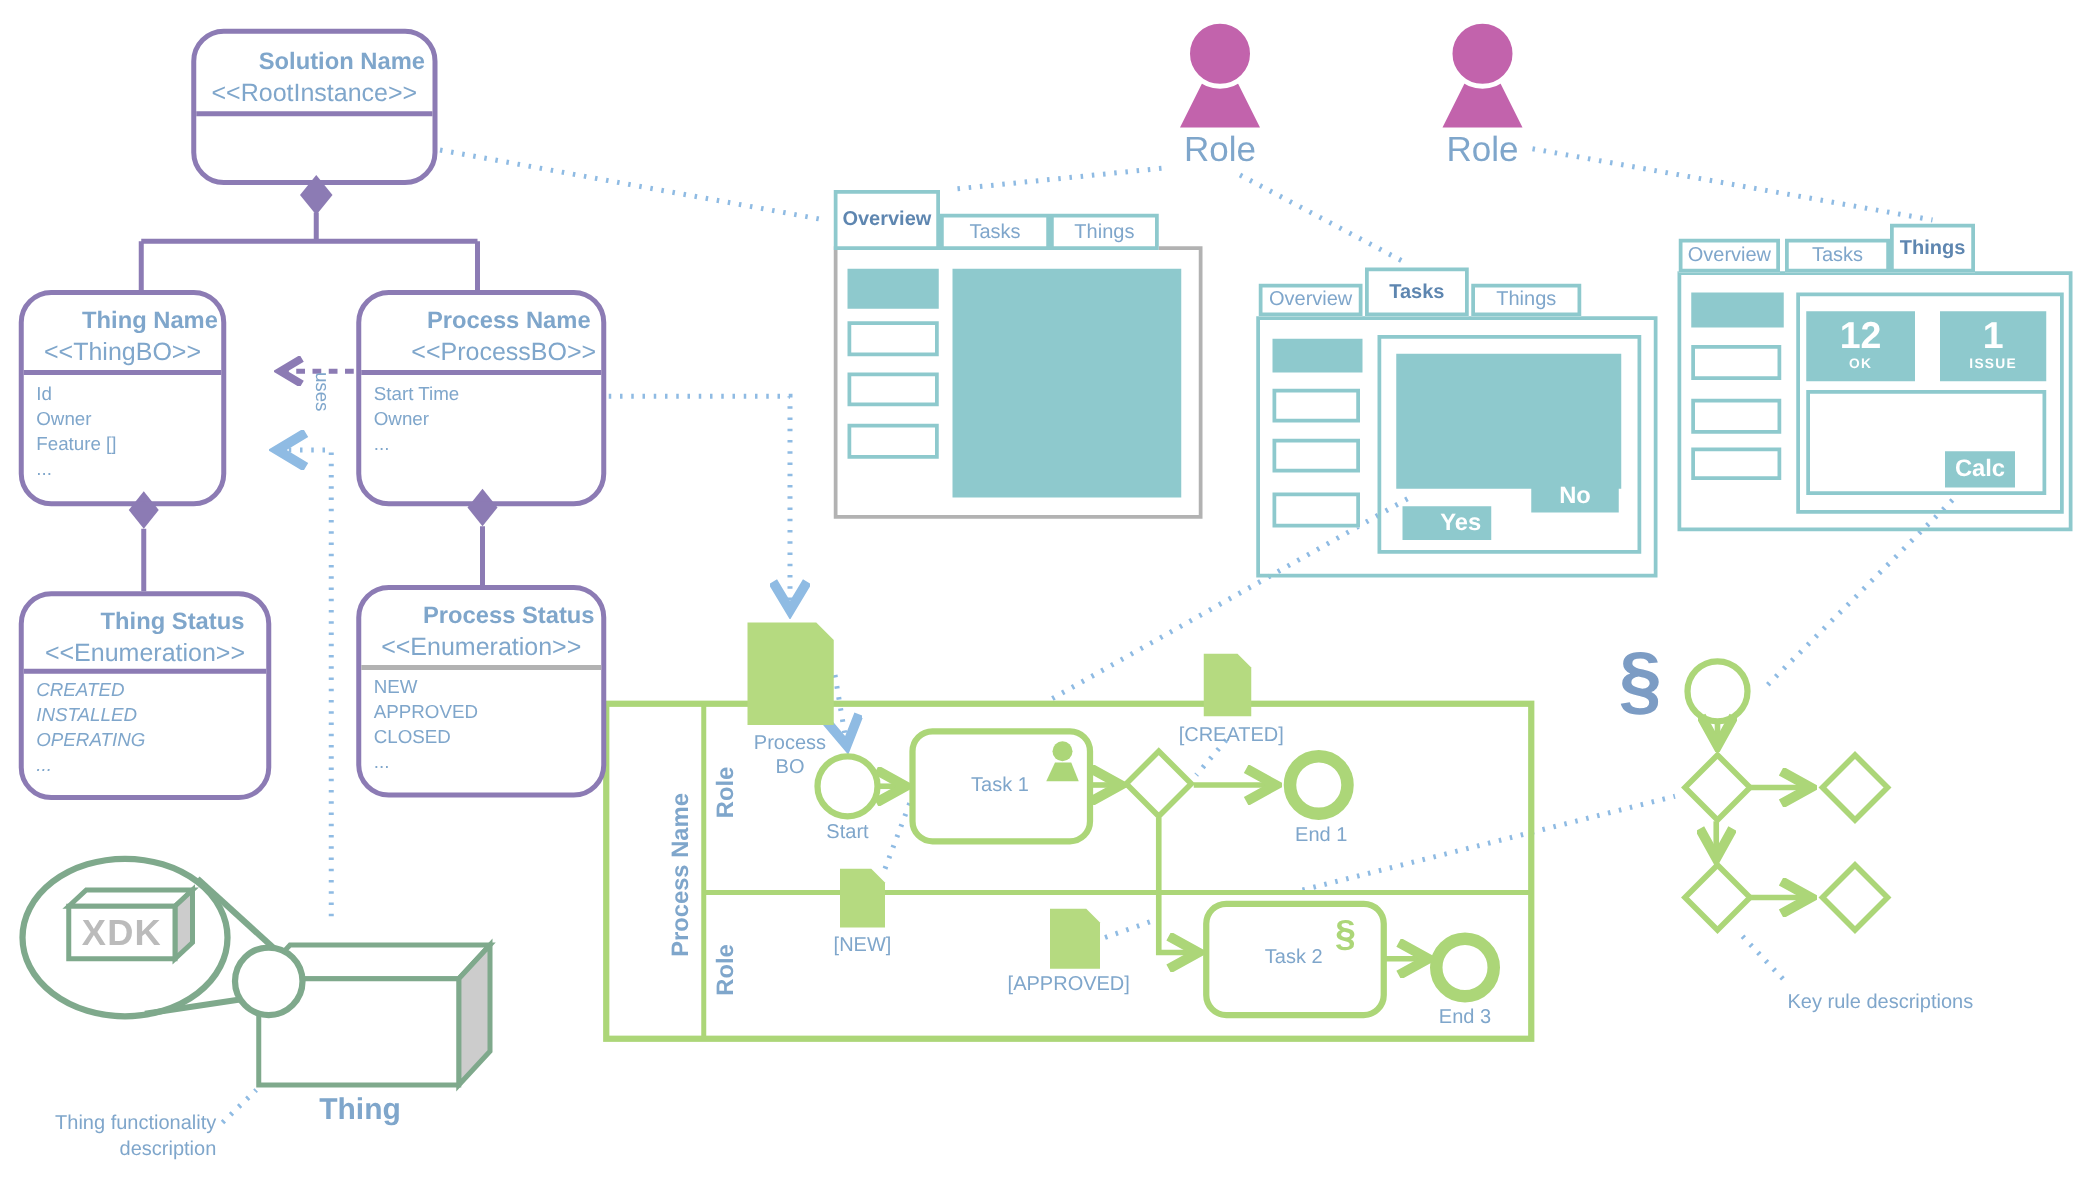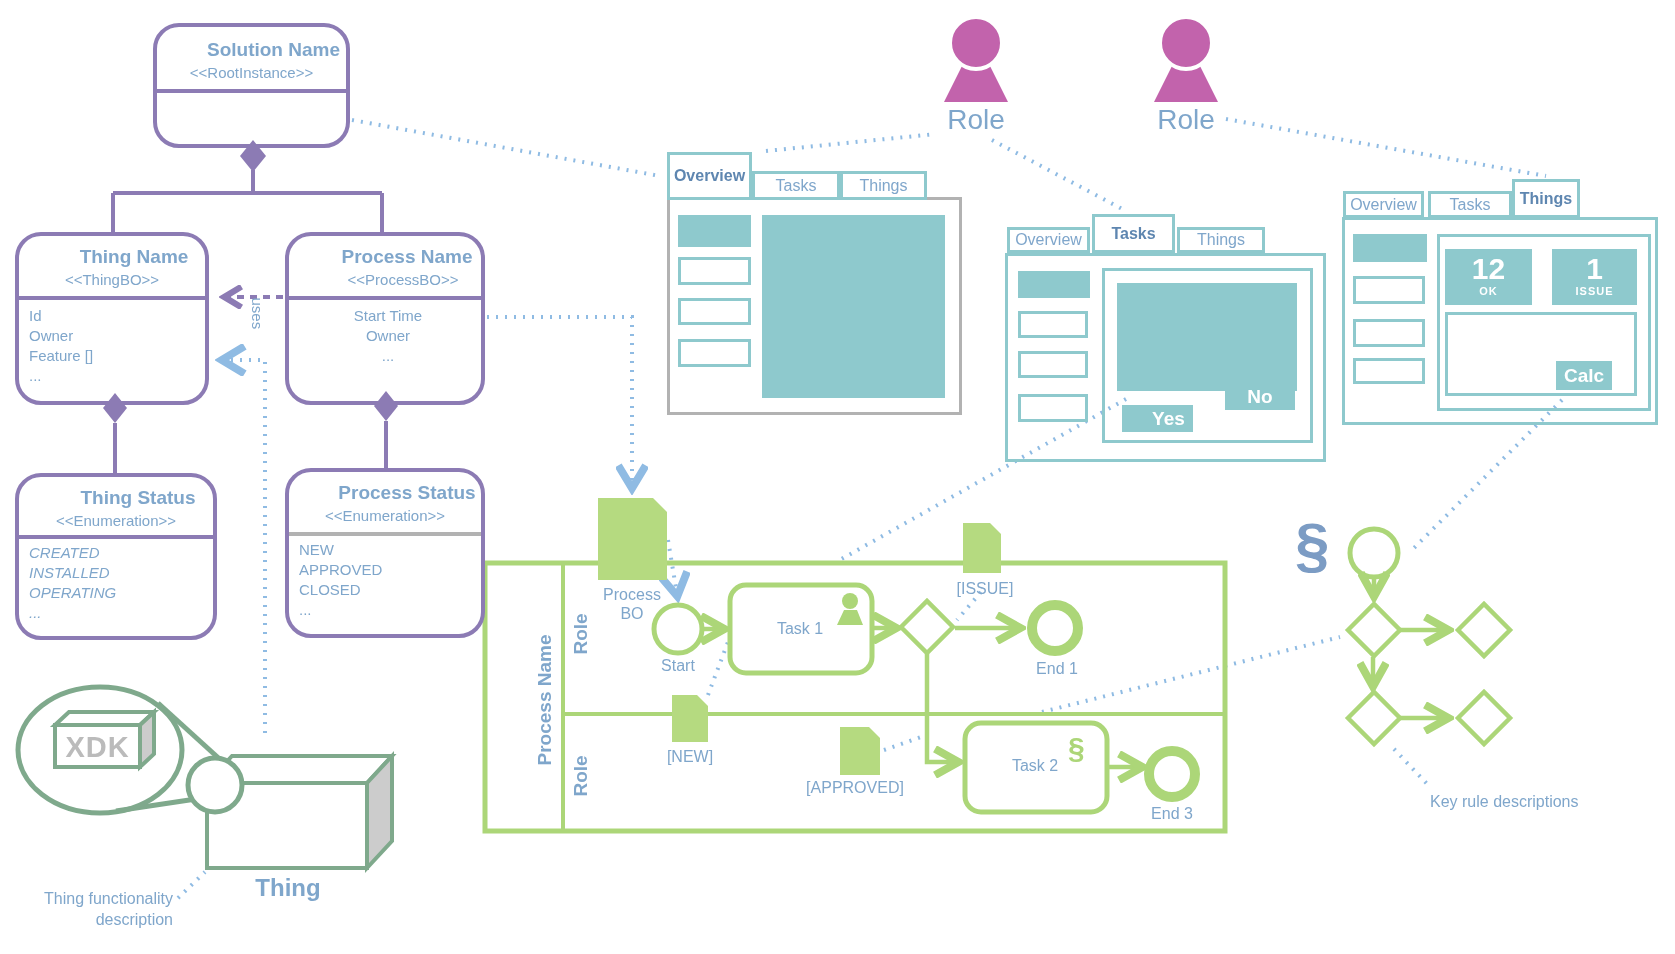--- a/index.html
+++ b/index.html
@@ -9,21 +9,21 @@
   }
   html,body{margin:0;padding:0;background:#fff;}
   #canvas{position:relative;width:1675px;height:954px;background:#fff;overflow:hidden;
           font-family:"Liberation Sans", sans-serif;}
   .abs{position:absolute;box-sizing:border-box;}
   svg.layer{position:absolute;left:0;top:0;pointer-events:none;}
   
   .cls{border:4px solid var(--purple);border-radius:26px;background:transparent;}
   .cls .ttl{position:absolute;left:0;right:0;text-align:center;font-weight:bold;
             font-size:19px;color:var(--blue);padding-left:44px;}
-  .cls .st{position:absolute;left:0;right:0;text-align:center;font-size:15px;color:var(--blue);}
+  .cls .st{position:absolute;left:0;right:0;text-align:center;font-size:20px;color:var(--blue);}
   .cls .dv{position:absolute;left:0;right:0;height:4px;background:var(--purple);}
   .cls .dv.gray{background:var(--gray);}
   .cls .attrs{position:absolute;left:10px;right:4px;font-size:15px;line-height:20px;color:var(--blue);}
   
   .mbody{background:transparent;border:3px solid var(--teal);}
   .mbody.grayb{border-color:var(--gray);}
   .tab{background:#fff;border:3px solid var(--teal);color:var(--blue);font-size:16px;
        display:flex;align-items:center;justify-content:center;}
   .tab.act{font-weight:bold;color:var(--blueDark);z-index:4;}
   .fillrect{background:var(--teal);}
@@ -170,37 +170,37 @@
     </g>
     <circle cx="215" cy="785" r="27" fill="#fff" stroke="#7FA98C" stroke-width="5"></circle>
   </svg>
 
   <div class="abs cls z2" style="left:153px;top:23px;width:197px;height:125px;">
     <div class="ttl" style="top:12px;">Solution Name</div>
     <div class="st" style="top:37px;">&lt;&lt;RootInstance&gt;&gt;</div>
     <div class="dv" style="top:62px;"></div>
   </div>
 
-  <div class="abs cls z2" style="left:15px;top:232px;width:194px;height:173px;">
+  <div class="abs cls z2" style="left:15px;top:232px;width:166px;height:173px;">
     <div class="ttl" style="top:10px;">Thing Name</div>
     <div class="st" style="top:35px;">&lt;&lt;ThingBO&gt;&gt;</div>
     <div class="dv" style="top:60px;"></div>
     <div class="attrs" style="top:70px;">
       <div>Id</div>
       <div>Owner</div>
       <div>Feature []</div>
       <div>...</div>
     </div>
   </div>
 
   <div class="abs cls z2" style="left:285px;top:232px;width:200px;height:173px;">
     <div class="ttl" style="top:10px;">Process Name</div>
     <div class="st" style="top:35px;margin-left:36px;">&lt;&lt;ProcessBO&gt;&gt;</div>
     <div class="dv" style="top:60px;"></div>
-    <div class="attrs" style="top:70px;text-align:center;">
+    <div class="attrs" style="top:70px;">
       <div>Start Time</div>
       <div>Owner</div>
       <div>...</div>
     </div>
   </div>
 
   <div class="abs cls z2" style="left:15px;top:473px;width:202px;height:167px;">
     <div class="ttl" style="top:10px;">Thing Status</div>
     <div class="st" style="top:35px;">&lt;&lt;Enumeration&gt;&gt;</div>
     <div class="dv" style="top:58px;"></div>
@@ -305,21 +305,21 @@
     <div>BO</div>
   </div>
   <div class="abs lbl ctr z2" style="left:653px;top:657px;width:50px;">Start</div>
   <div class="abs lbl ctr z2" style="left:740px;top:620px;width:120px;">Task 1</div>
   <div class="abs lbl ctr z2" style="left:1027px;top:660px;width:60px;">End 1</div>
   <div class="abs lbl ctr z2" style="left:975px;top:757px;width:120px;">Task 2</div>
   <div class="abs sectgreen z2" style="left:1068px;top:733px;">§</div>
   <div class="abs lbl ctr z2" style="left:1142px;top:805px;width:60px;">End 3</div>
   <div class="abs lbl ctr z2" style="left:655px;top:748px;width:70px;text-align:center;">[NEW]</div>
   <div class="abs lbl ctr z2" style="left:790px;top:779px;width:130px;">[APPROVED]</div>
-  <div class="abs lbl ctr z2" style="left:942px;top:580px;width:86px;">[ISSUE]</div>
+  <div class="abs lbl ctr z2" style="left:942px;top:580px;width:86px;">[CREATED]</div>
 
   <div class="abs sectbig z2" style="left:1295px;top:514px;">§</div>
   <div class="abs lbl z2" style="left:1430px;top:793px;width:180px;">Key rule descriptions</div>
 
   <div class="abs xdk z2" style="left:55px;top:731px;width:85px;">XDK</div>
   <div class="abs thinglbl z2" style="left:233px;top:874px;width:110px;">Thing</div>
   <div class="abs note z2" style="left:15px;top:888px;width:158px;">
     <div>Thing functionality</div>
     <div>description</div>
   </div>

